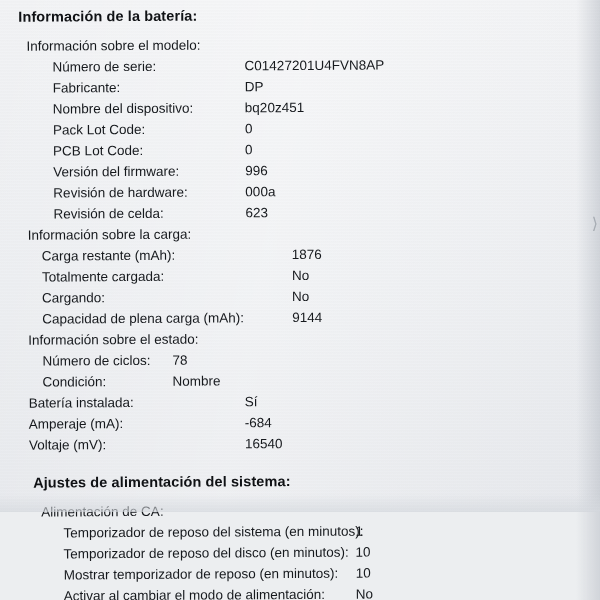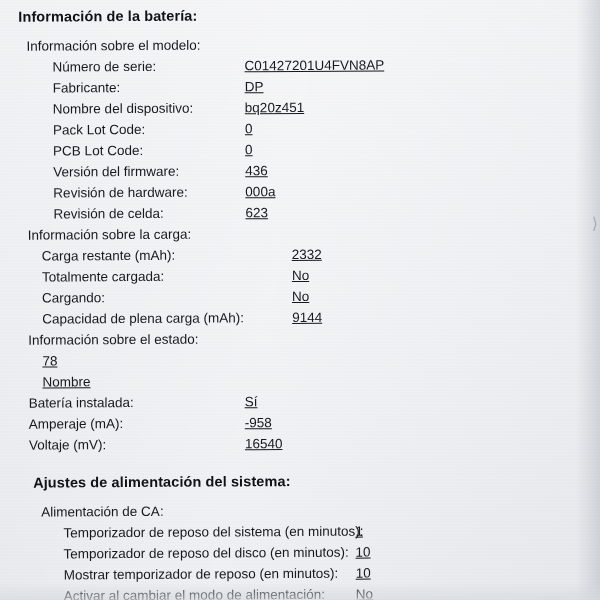--- a/index.html
+++ b/index.html
@@ -11,21 +11,21 @@
     height: 600px;
     background: #eceef0;
     font-family: "Liberation Sans", sans-serif;
     color: #1d1f22;
     overflow: hidden;
   }
   
   .screen {
     position: relative;
     width: 600px;
-    height: 600px;
+    height: 512px;
     background:
       linear-gradient(100deg, rgba(255,255,255,0.0) 0%, rgba(255,255,255,0.35) 45%, rgba(230,232,236,0.15) 100%),
       linear-gradient(180deg, #f2f3f5 0%, #eceef1 55%, #e6e8ec 100%);
     box-sizing: border-box;
     padding: 0;
     filter: saturate(0.96);
   }
   .content {
     position: absolute;
     left: 0;
@@ -68,21 +68,20 @@
     font-size: 13.5px;
     color: #16191d;
     white-space: nowrap;
   }
   .row .label {
     display: inline-block;
   }
   .row .value {
     display: inline-block;
     color: #16191d;
-    text-decoration: underline;
   }
   
   .ind1 { padding-left: 8px; }
   .ind2 { padding-left: 34px; }
   .ind3 { padding-left: 22px; }
 
   
   .col-model .label { width: 192px; }
   .col-charge .label { width: 250px; }
   .col-state .label { width: 130px; }
@@ -155,70 +154,72 @@
       <div class="row ind2">
         <span class="label">Pack Lot Code:</span>
         <span class="value">0</span>
       </div>
       <div class="row ind2">
         <span class="label">PCB Lot Code:</span>
         <span class="value">0</span>
       </div>
       <div class="row ind2">
         <span class="label">Versión del firmware:</span>
-        <span class="value">436</span>
+        <span class="value">996</span>
       </div>
       <div class="row ind2">
         <span class="label">Revisión de hardware:</span>
         <span class="value">000a</span>
       </div>
       <div class="row ind2">
         <span class="label">Revisión de celda:</span>
         <span class="value">623</span>
       </div>
     </div>
 
     <div class="group-title">Información sobre la carga:</div>
     <div class="rows col-charge">
       <div class="row ind3">
         <span class="label">Carga restante (mAh):</span>
-        <span class="value">2332</span>
+        <span class="value">1876</span>
       </div>
       <div class="row ind3">
         <span class="label">Totalmente cargada:</span>
         <span class="value">No</span>
       </div>
       <div class="row ind3">
         <span class="label">Cargando:</span>
         <span class="value">No</span>
       </div>
       <div class="row ind3">
         <span class="label">Capacidad de plena carga (mAh):</span>
         <span class="value">9144</span>
       </div>
     </div>
 
     <div class="group-title">Información sobre el estado:</div>
     <div class="rows col-state">
       <div class="row ind3">
+        <span class="label">Número de ciclos:</span>
         <span class="value">78</span>
       </div>
       <div class="row ind3">
+        <span class="label">Condición:</span>
         <span class="value">Nombre</span>
       </div>
     </div>
 
     <div class="rows col-flat">
       <div class="row ind1">
         <span class="label">Batería instalada:</span>
         <span class="value">Sí</span>
       </div>
       <div class="row ind1">
         <span class="label">Amperaje (mA):</span>
-        <span class="value">-958</span>
+        <span class="value">-684</span>
       </div>
       <div class="row ind1">
         <span class="label">Voltaje (mV):</span>
         <span class="value">16540</span>
       </div>
     </div>
 
     <div class="section-title second">Ajustes de alimentación del sistema:</div>
 
     <div class="power-group">

